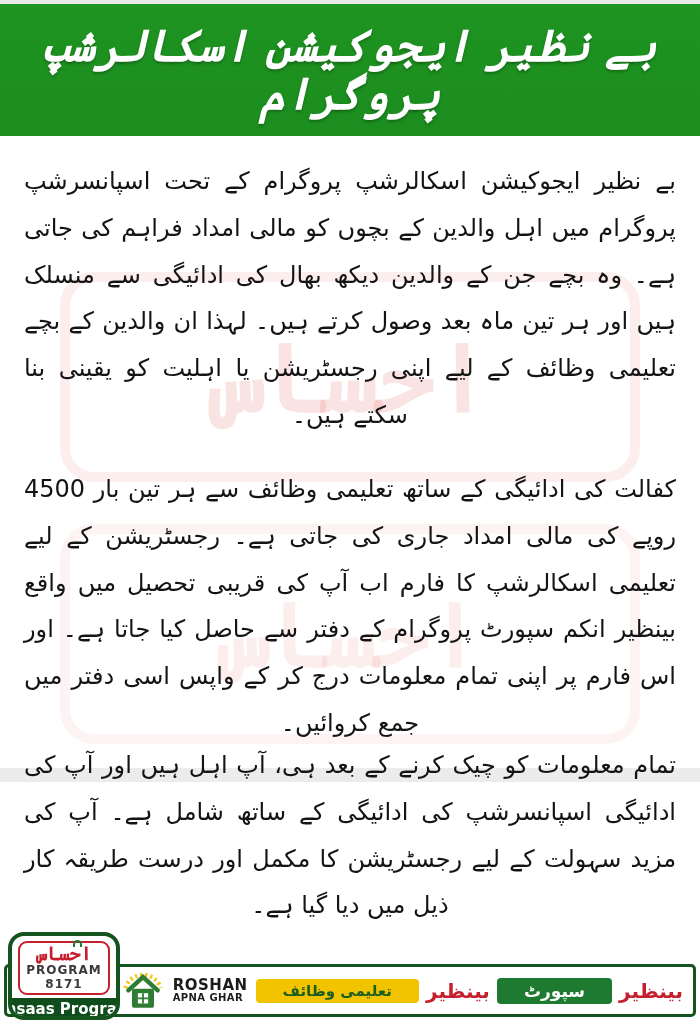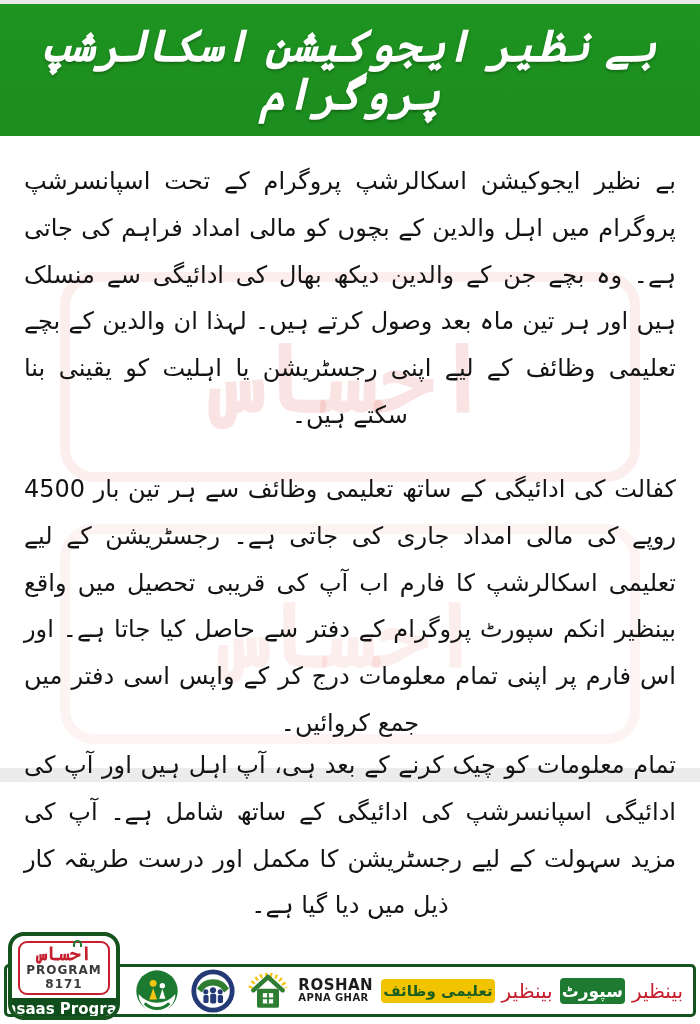--- a/index.html
+++ b/index.html
@@ -54,22 +54,22 @@
     padding:2px 10px 2px 122px; gap:8px;
   }
   .logo-row{ display:flex; align-items:center; gap:9px; margin-right:auto; }
   .logo-row svg{ display:block; }
   .roshan{ display:flex; align-items:center; gap:8px; }
   .roshan-text{ display:flex; flex-direction:column; line-height:1; }
   .roshan-title{ font-size:15px; font-weight:700; color:#1c1c1c; letter-spacing:.5px; }
   .roshan-sub{ font-size:10px; font-weight:700; color:#1c1c1c; letter-spacing:.4px; }
   
   .brands{ display:flex; direction:rtl; align-items:center; gap:7px; white-space:nowrap; }
-  .brand-red{ color:var(--brand-red,#c51f2e); font-size:20px; font-weight:400; }
-  .badge{ border-radius:4px; padding:3px 2px; font-weight:700; display:inline-block; }
+  .brand-red{ color:var(--brand-red,#c51f2e); font-size:20px; font-weight:700; }
+  .badge{ border-radius:4px; padding:3px 27px; font-weight:700; display:inline-block; }
   .badge-green{ background:var(--kafalat-green,#1d7a30); color:#ffffff; font-size:17px; }
   .badge-yellow{ background:var(--wazaif-yellow,#f2c400); color:#1b5e20; font-size:15px; }
   
   .ehsaas-card{
     position:absolute; left:8px; top:928px; width:112px; height:88px;
     background:#ffffff; border:4px solid var(--strip-border-green,#14531d);
     border-radius:16px; z-index:3; padding:5px 6px 4px;
     display:flex; flex-direction:column; align-items:center; overflow:hidden;
   }
   .ehsaas-inner{

